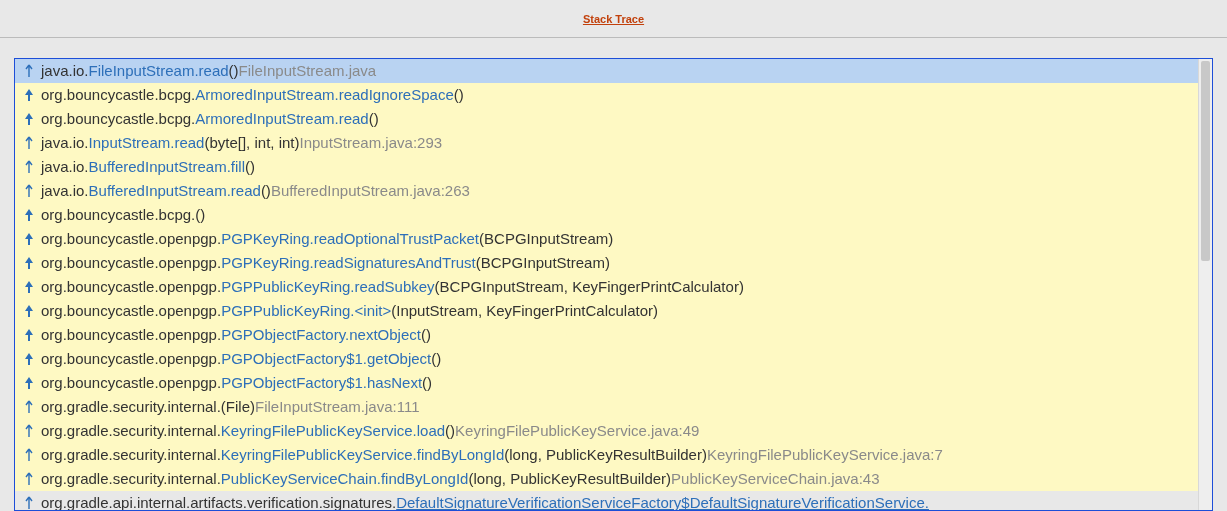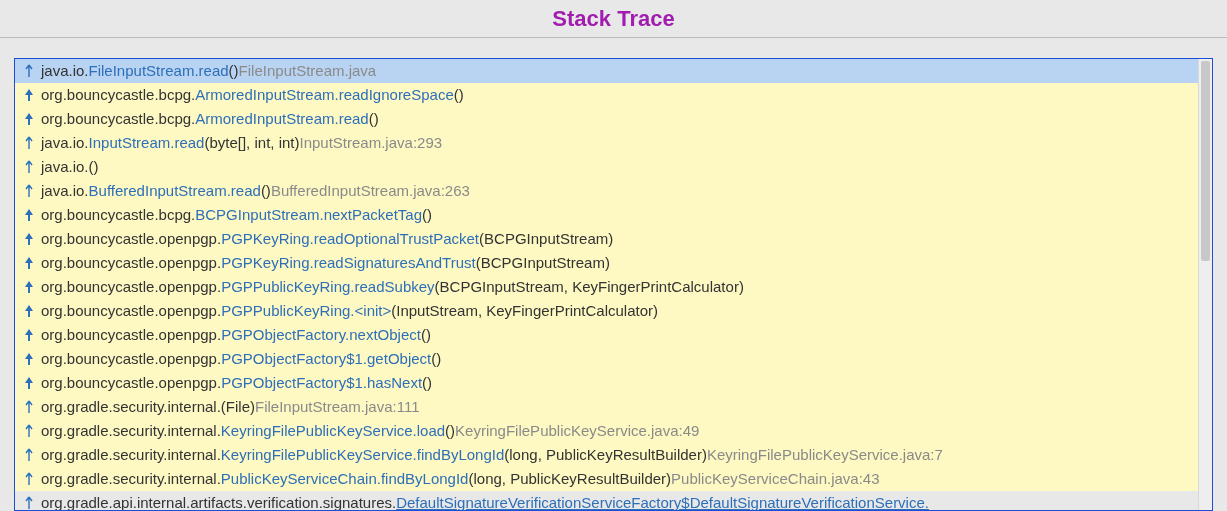--- a/index.html
+++ b/index.html
@@ -15,22 +15,23 @@
     .header {
       background: #e8e8e8;
       border-bottom: 1px solid #bbb;
       height: 38px;
       display: flex;
       align-items: center;
       justify-content: center;
     }
     .header-title {
       font-weight: bold;
-      font-size: 22px;
-      color: #a21caf;
+      font-size: 11px;
+      color: #c2410c;
+      text-decoration: underline;
     }
     .trace-container {
       background: #e8e8e8;
       padding: 20px 14px 0 14px;
       height: calc(511px - 38px);
       position: relative;
     }
     .trace-panel {
       background: #fef9c3;
       border: 1px solid #1d4ed8;
@@ -143,41 +144,41 @@
           <span class="params">(byte[], int, int)</span>
           <span class="source">InputStream.java:293</span>
         </div>
         <div class="row">
           <span class="arrow outlined">
             <svg width="10" height="14" viewBox="0 0 10 14">
               <path d="M5 1 L5 13 M5 1 L2 5 M5 1 L8 5"></path>
             </svg>
           </span>
           <span class="pkg">java.io.</span>
+          <span class="method">BufferedInputStream.fill</span>
           <span class="params">()</span>
         </div>
         <div class="row">
           <span class="arrow outlined">
             <svg width="10" height="14" viewBox="0 0 10 14">
               <path d="M5 1 L5 13 M5 1 L2 5 M5 1 L8 5"></path>
             </svg>
           </span>
           <span class="pkg">java.io.</span>
           <span class="method">BufferedInputStream.read</span>
           <span class="params">()</span>
           <span class="source">BufferedInputStream.java:263</span>
         </div>
         <div class="row">
           <span class="arrow filled">
             <svg width="10" height="14" viewBox="0 0 10 14">
               <path d="M5 1 L9 7 L6 7 L6 13 L4 13 L4 7 L1 7 Z"></path>
             </svg>
           </span>
           <span class="pkg">org.bouncycastle.bcpg.</span>
-          <span class="method">BCPGInputStream.nextPacketTag</span>
           <span class="params">()</span>
         </div>
         <div class="row">
           <span class="arrow filled">
             <svg width="10" height="14" viewBox="0 0 10 14">
               <path d="M5 1 L9 7 L6 7 L6 13 L4 13 L4 7 L1 7 Z"></path>
             </svg>
           </span>
           <span class="pkg">org.bouncycastle.openpgp.</span>
           <span class="method">PGPKeyRing.readOptionalTrustPacket</span>

